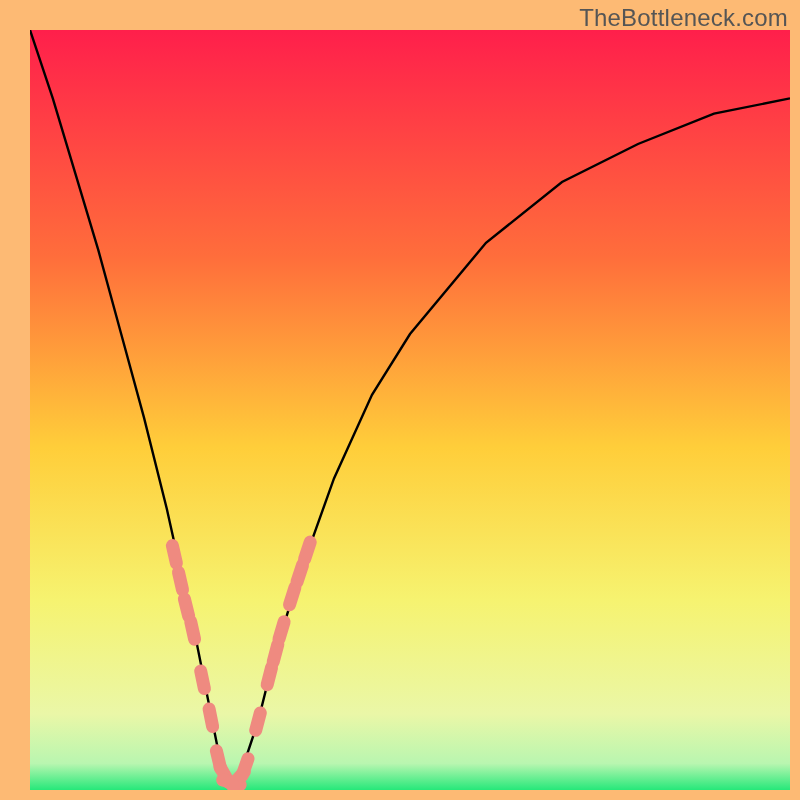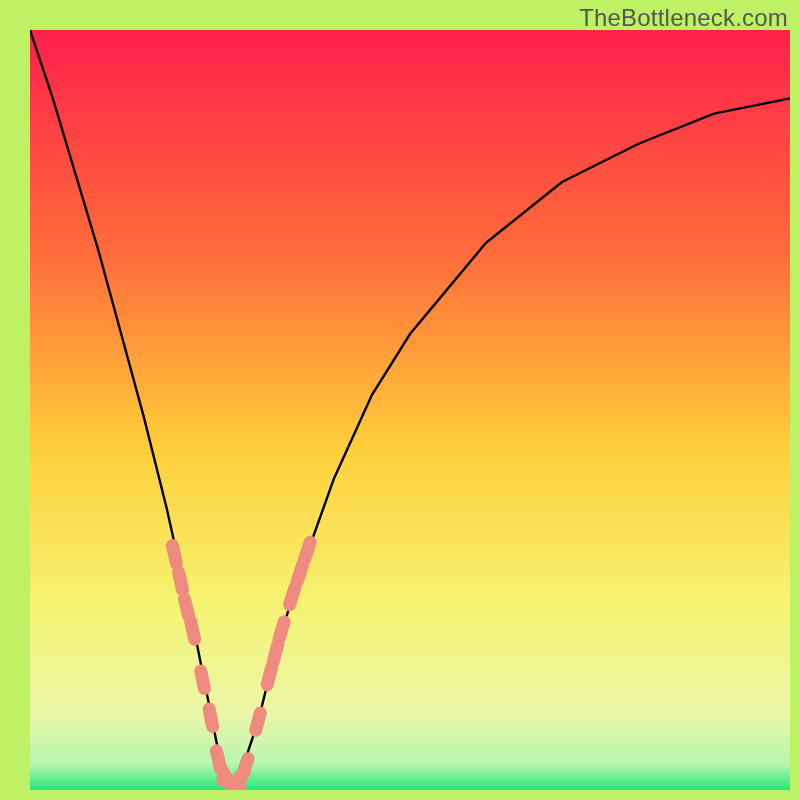--- a/index.html
+++ b/index.html
@@ -8,21 +8,21 @@
     width: 800px;
     height: 800px;
     overflow: hidden;
     background: #000;
     font-family: Arial, Helvetica, sans-serif;
   }
   .frame {
     position: relative;
     width: 800px;
     height: 800px;
-    background: #bef264;
+    background: #fdba74;
   }
   .plot-area {
     position: absolute;
     left: 30px;
     top: 30px;
     width: 760px;
     height: 760px;
     overflow: hidden;
   }
   .gradient-bg {

